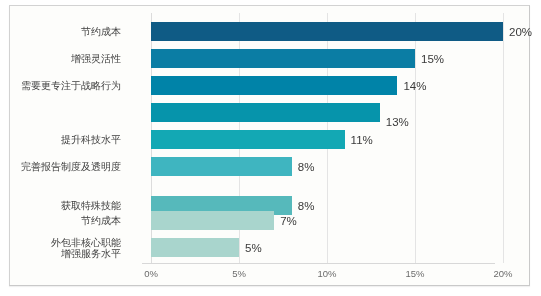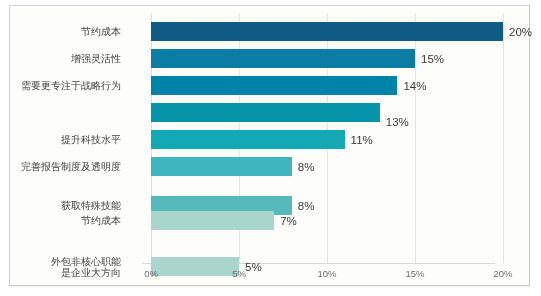--- a/index.html
+++ b/index.html
@@ -151,24 +151,24 @@
           <div class="bar" style="width: 140.8px; background: rgb(86, 185, 187);"></div>
           <div class="val-label" style="left: 287.8px;">8%</div>
         </div>
         <div class="row" style="top: 201px; width: 521px;">
           <div class="cat-label">
             <span>节约成本</span>
           </div>
           <div class="bar" style="width: 123.2px; background: rgb(169, 213, 205);"></div>
           <div class="val-label" style="left: 270.2px;">7%</div>
         </div>
-        <div class="row" style="top: 228px; width: 521px; margin-top: 19px;">
+        <div class="row" style="top: 228px; width: 521px;">
           <div class="cat-label">
             <span>外包非核心职能</span>
-            <span>是企业大方向</span>
+            <span>增强服务水平</span>
           </div>
           <div class="bar" style="width: 88px; background: rgb(169, 213, 205);"></div>
           <div class="val-label" style="left: 235px;">5%</div>
         </div>
       </div>
     <div id="ticks">
         <div class="tick-label" style="left: 141px;">0%</div>
         <div class="tick-label" style="left: 229px;">5%</div>
         <div class="tick-label" style="left: 317px;">10%</div>
         <div class="tick-label" style="left: 405px;">15%</div>

